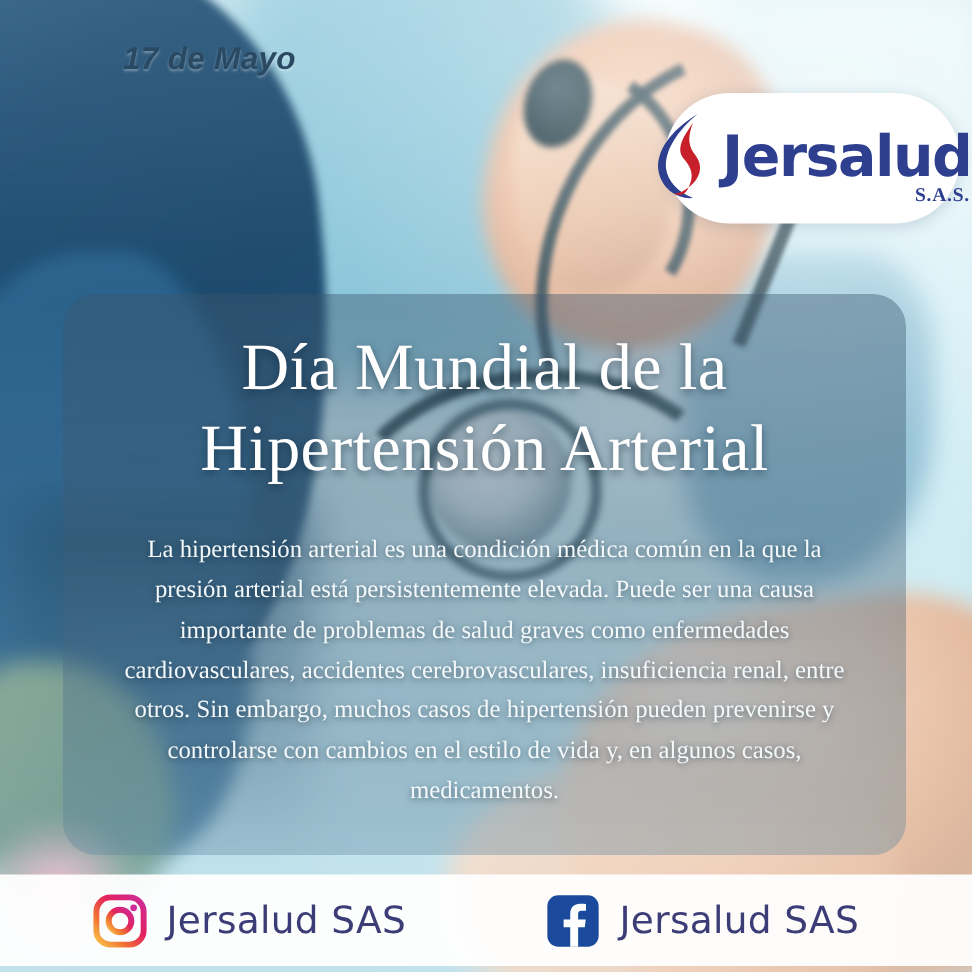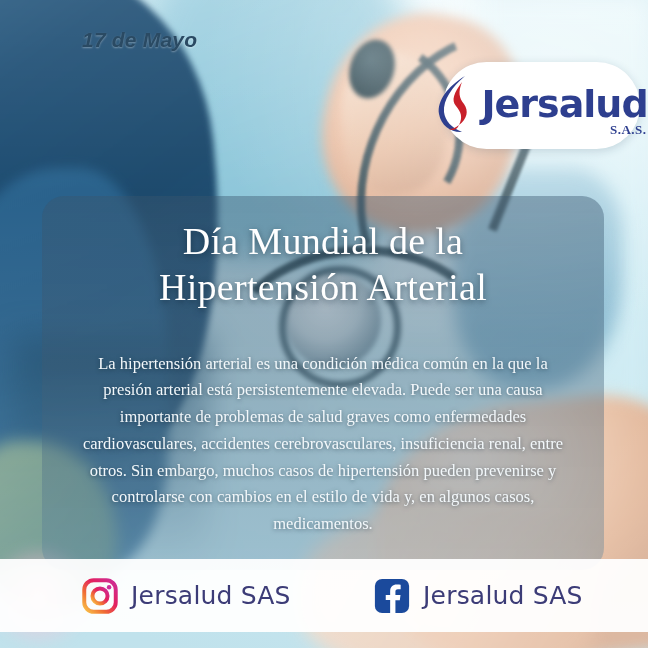--- a/index.html
+++ b/index.html
@@ -283,46 +283,45 @@
       rgba(62,92,116,.40) 45%,
       rgba(96,136,160,.38) 100%);
     backdrop-filter: blur(1px);
     box-sizing: border-box;
     padding: 22px 26px 0 26px;
   }
   .title {
     margin: 0;
     text-align: center;
     font-family: "Liberation Serif", serif;
-    font-size: 38px;
+    font-size: 44px;
     line-height: 1.22;
     font-weight: 400;
     color: #ffffff;
     text-shadow: 0 2px 6px rgba(12,32,48,.55);
     letter-spacing: .3px;
   }
   .body-text {
-    margin: 40px 10px 0 10px;
+    margin: 28px 10px 0 10px;
     text-align: center;
     font-family: "Liberation Serif", serif;
     font-size: 16.5px;
     line-height: 1.62;
     color: #f3f8fb;
     text-shadow: 0 1px 4px rgba(12,32,48,.55);
   }
 
   
   .footer {
     position: absolute;
-    left: 0; right: 0; bottom: 16px;
-    height: 73px;
+    left: 0; right: 0; bottom: 4px;
+    height: 61px;
     background: rgba(255,255,255,.94);
     display: flex;
     align-items: center;
-    padding-left: 20px;
   }
   .social {
     display: flex;
     align-items: center;
     gap: 13px;
     flex: 1 1 0;
     justify-content: center;
   }
   .social.left  { justify-content: flex-start; padding-left: 62px; }
   .social.right { justify-content: flex-start; padding-left: 18px; }

